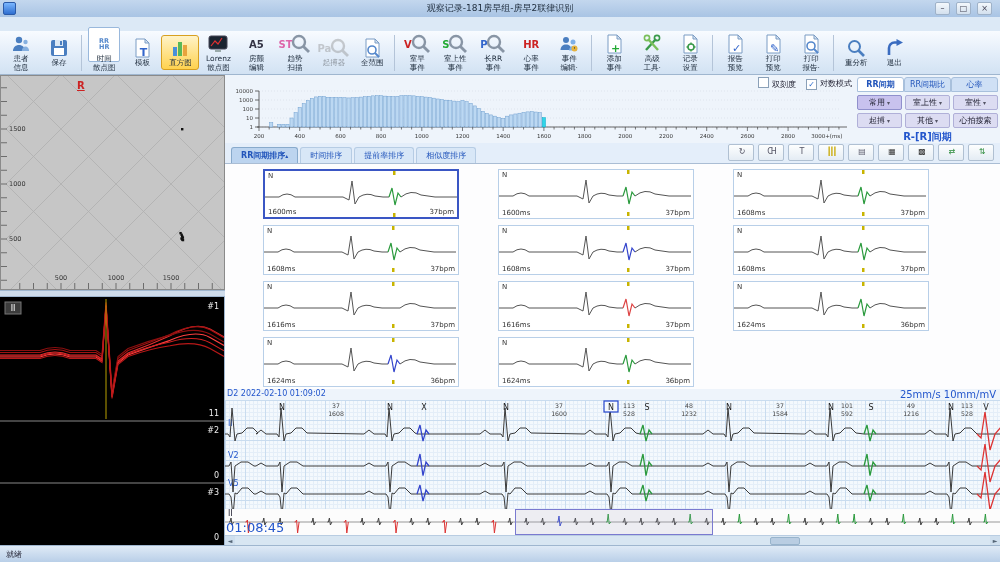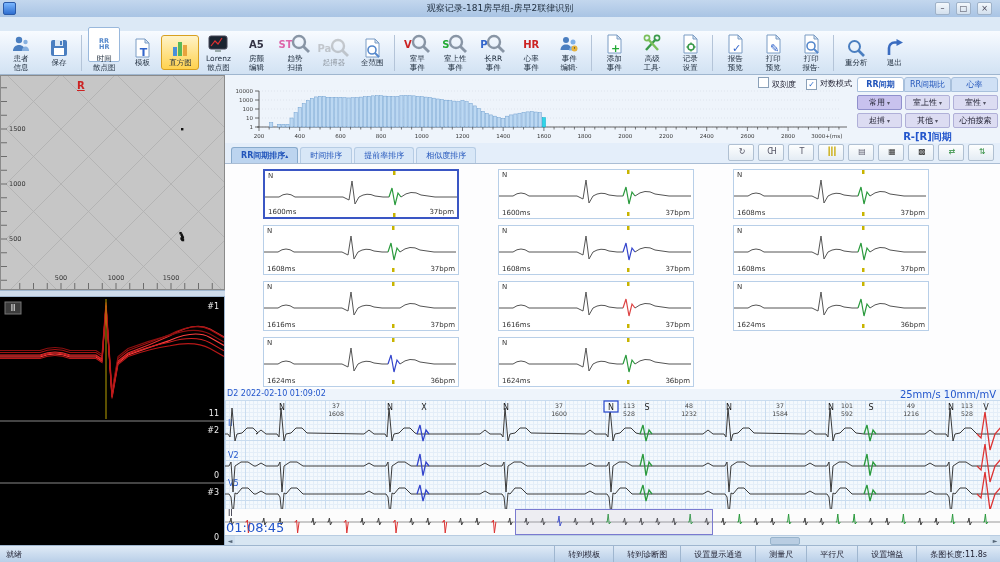--- a/index.html
+++ b/index.html
@@ -941,24 +941,15 @@
     </div>
     <div class="scroll">
       <span class="sarrow" style="left:0">◄</span>
       <span class="sarrow" style="right:0">►</span>
       <div class="sthumb"></div>
     </div>
   </div>
 
   <div class="statusbar">
     <span class="stleft">就绪</span>
-    <span class="stitems" id="stitems">
-        <span class="stitem">转到模板</span>
-        <span class="stitem">转到诊断图</span>
-        <span class="stitem">设置显示通道</span>
-        <span class="stitem">测量尺</span>
-        <span class="stitem">平行尺</span>
-        <span class="stitem">设置增益</span>
-        <span class="stitem">条图长度:11.8s</span>
-      </span>
   </div>
 
 </div>
 
 </body></html>

